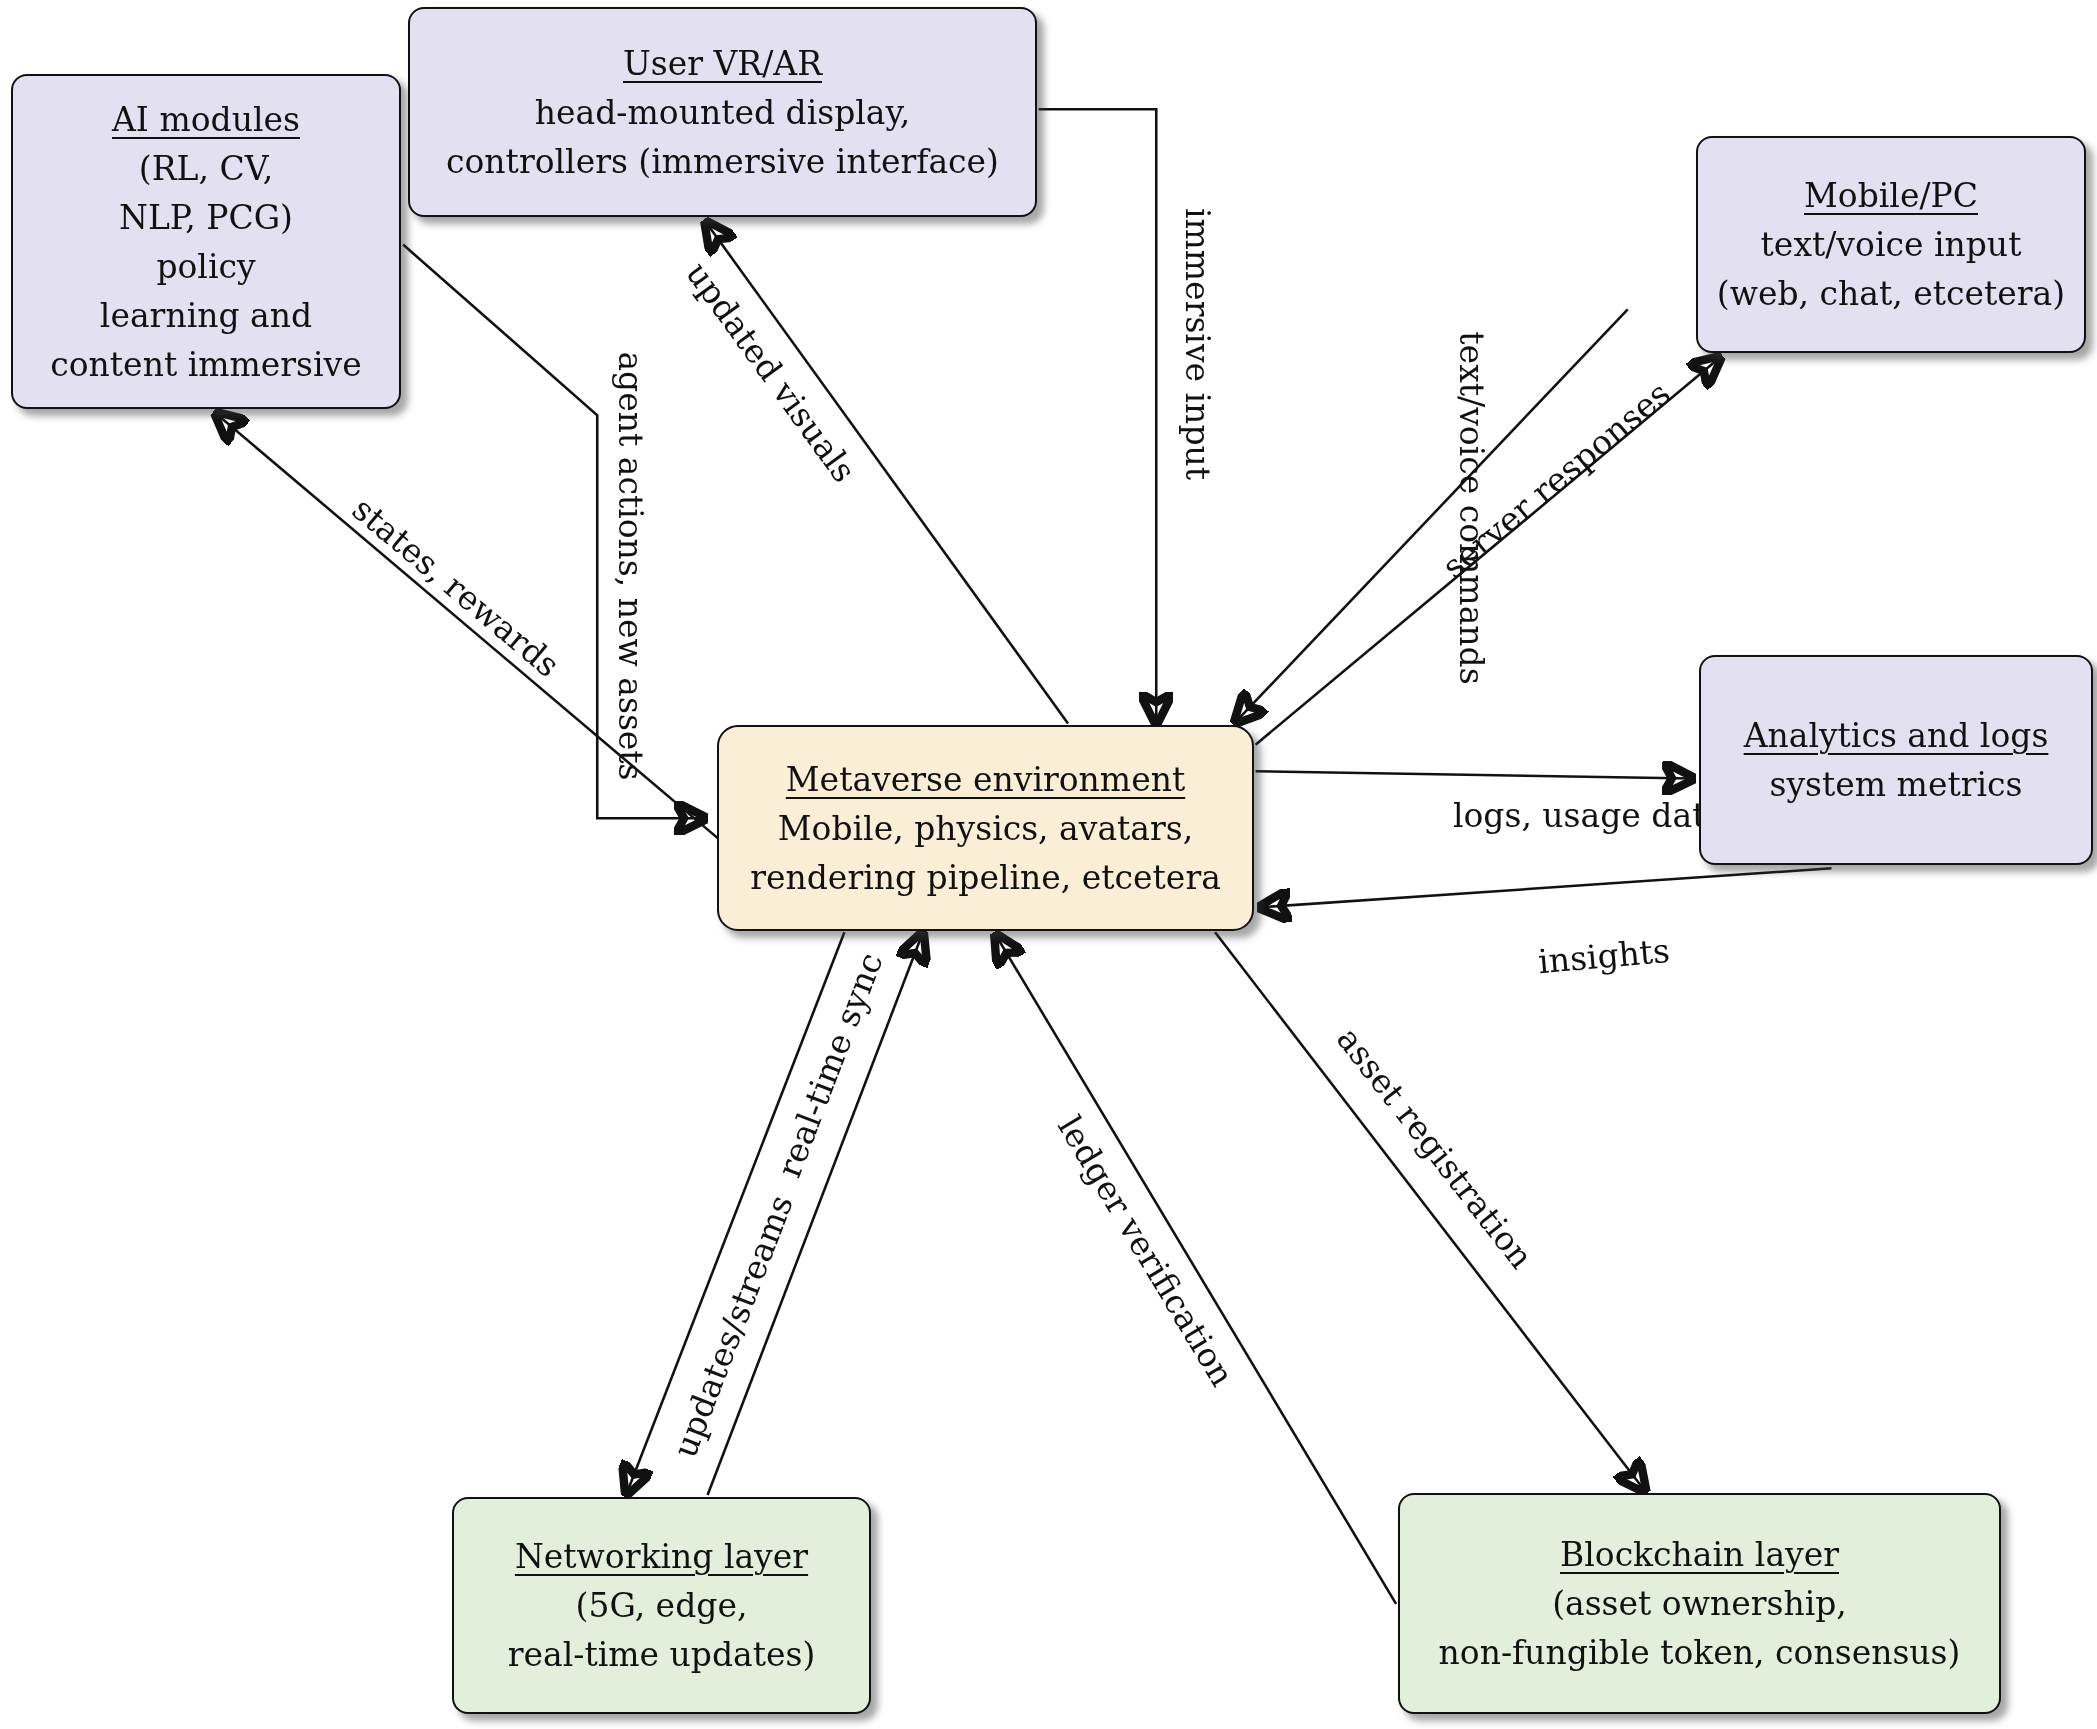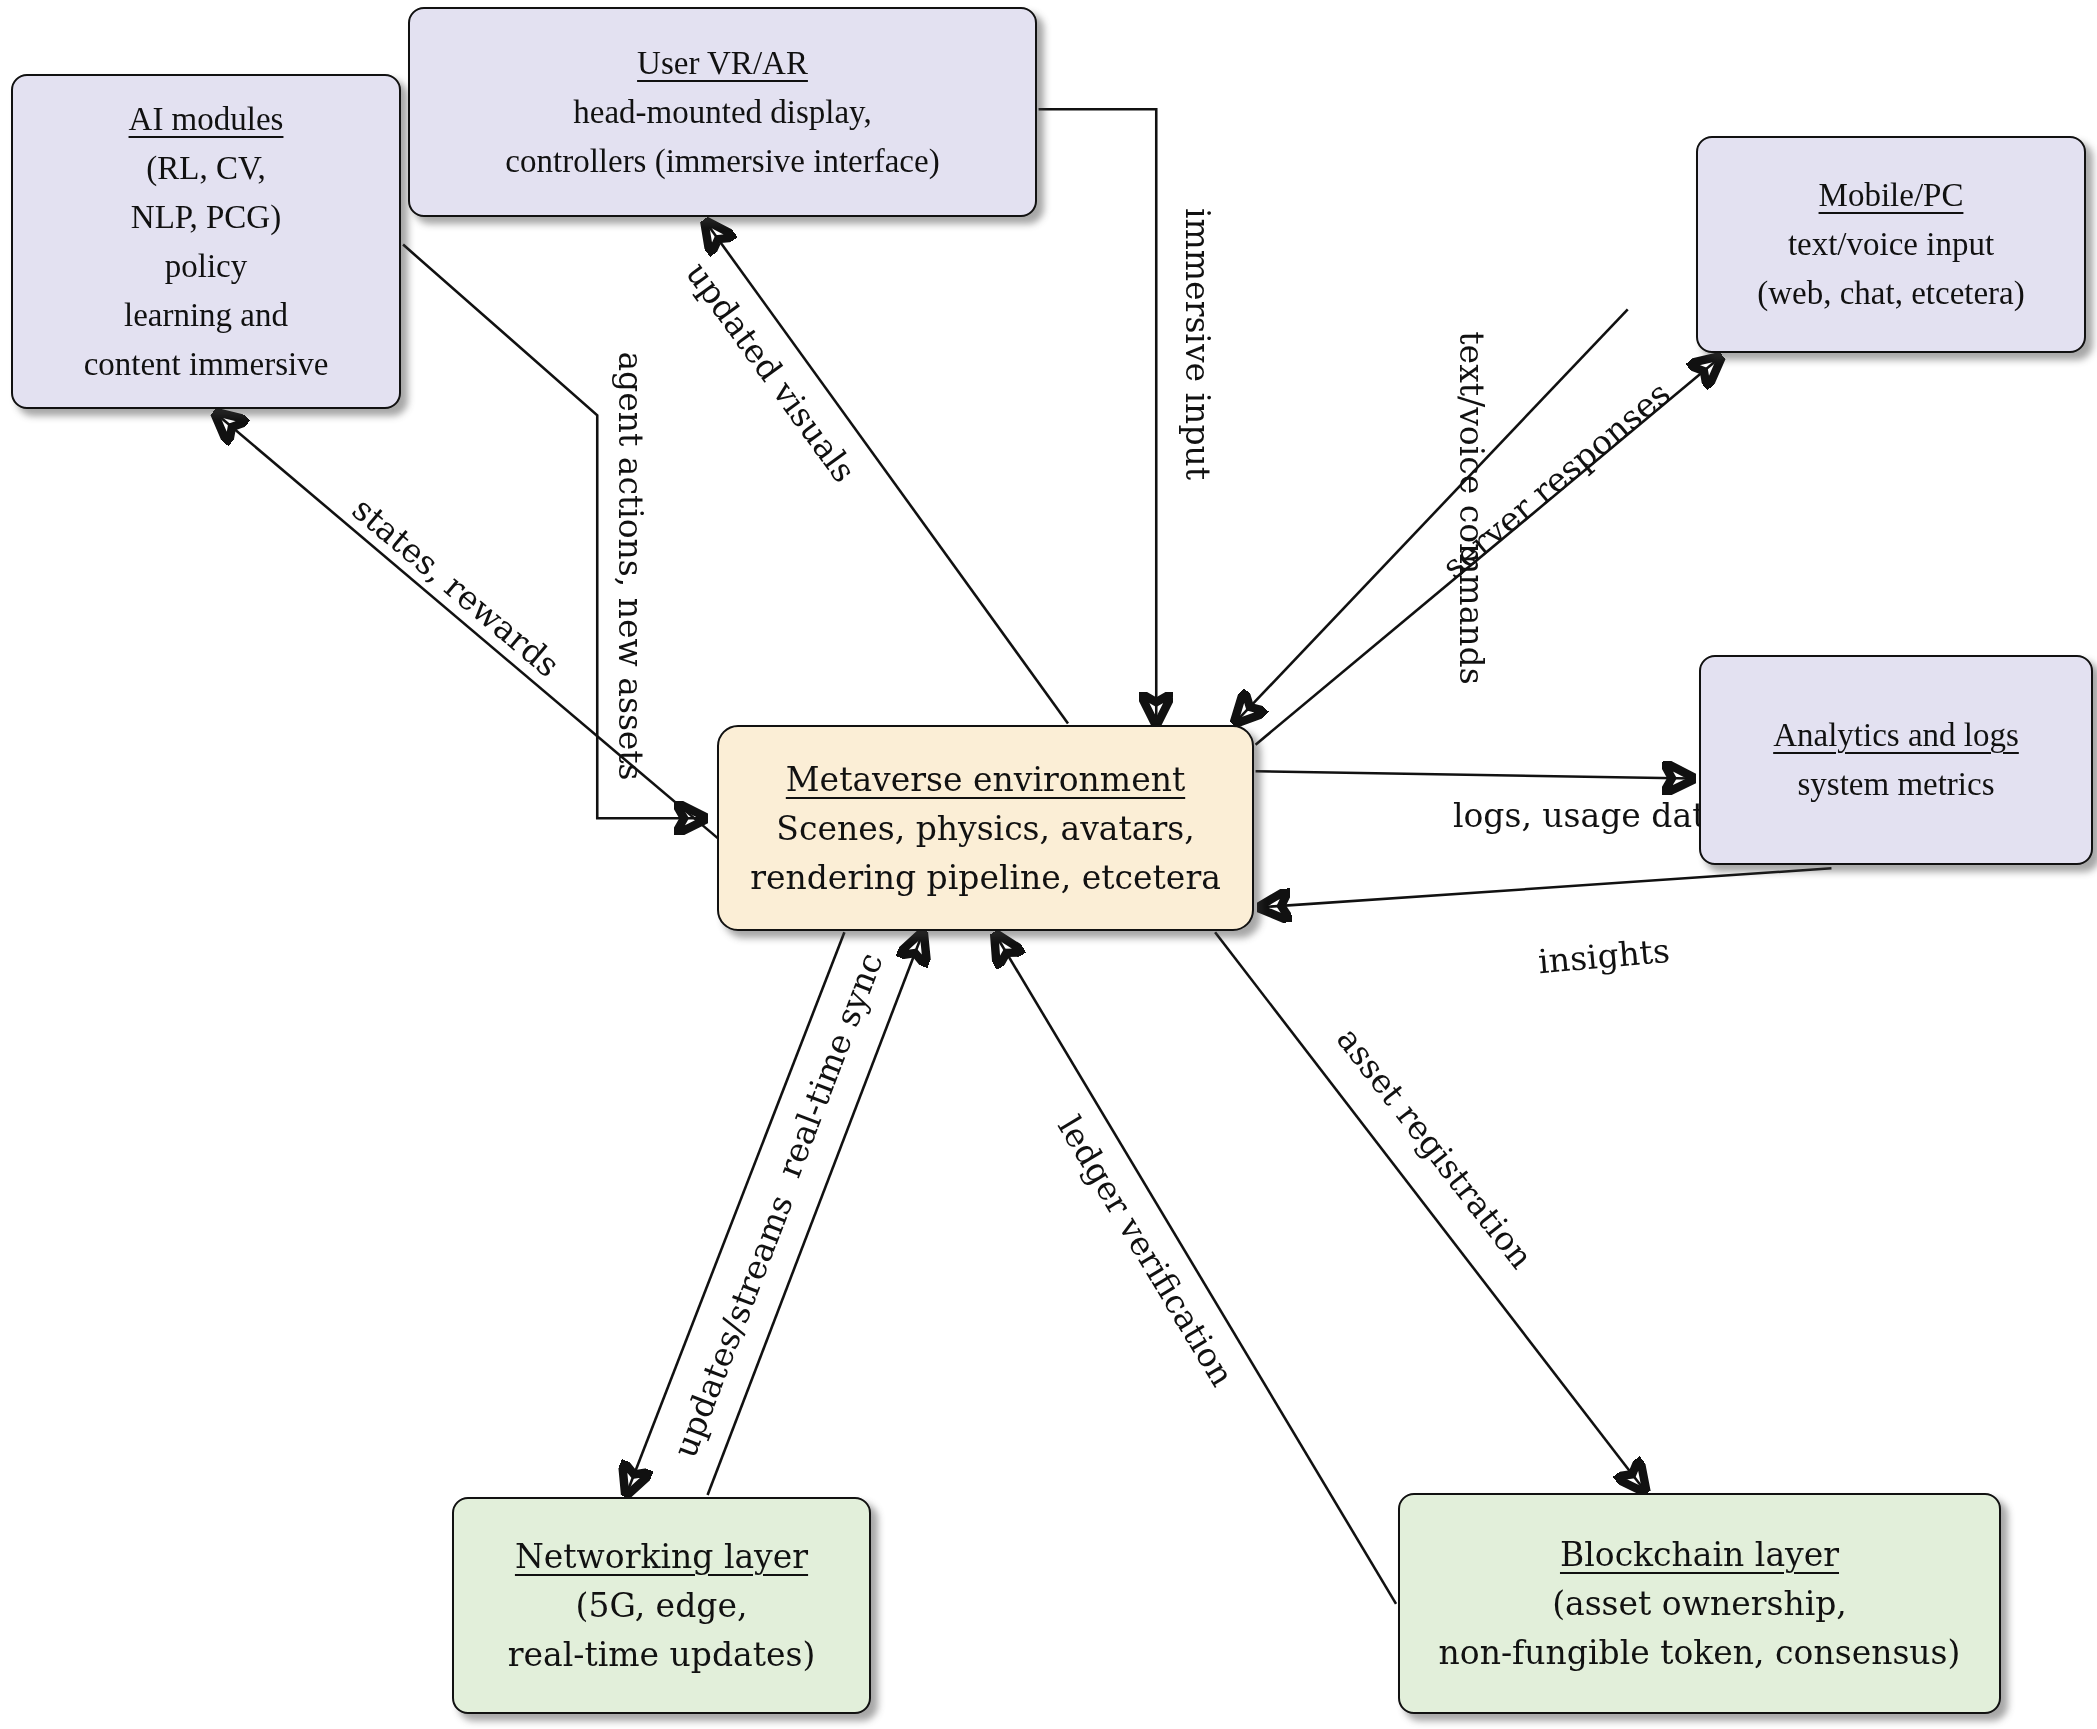--- a/index.html
+++ b/index.html
@@ -46,21 +46,21 @@
   }
   .node .title {
     text-decoration: underline;
     text-decoration-thickness: 2.2px;
     text-underline-offset: 5.9px;
     white-space: nowrap;
   }
   .node .nline {
     white-space: nowrap;
   }
-  .lav   { background: var(--lavender, #e3e1f1); font-family: Liberation Serif, serif; }
+  .lav   { background: var(--lavender, #e3e1f1); }
   .cream { background: var(--cream, #fbeed6); border-radius: 21px; }
   .green { background: var(--green, #e2efda); }
   .elabel {
     position: absolute;
     z-index: 2;
     font-size: 33px;
     white-space: nowrap;
     transform: translate(-50%, -50%) rotate(var(--rot, 0deg));
     color: #111111;
   }
@@ -111,21 +111,21 @@
     <div class="nline">(web, chat, etcetera)</div>
   </div>
 
   <div class="node lav" style="left:1699px; top:655px; width:394px; height:210px;">
     <div class="title">Analytics and logs</div>
     <div class="nline">system metrics</div>
   </div>
 
   <div class="node cream" style="left:717px; top:725px; width:537px; height:206px;">
     <div class="title">Metaverse environment</div>
-    <div class="nline">Scenes, physics, avatars,</div>
+    <div class="nline">Mobile, physics, avatars,</div>
     <div class="nline">rendering pipeline, etcetera</div>
   </div>
 
   <div class="node green" style="left:452px; top:1497px; width:419px; height:217px;">
     <div class="title">Networking layer</div>
     <div class="nline">(5G, edge,</div>
     <div class="nline">real-time updates)</div>
   </div>
 
   <div class="node green" style="left:1398px; top:1493px; width:603px; height:221px;">

